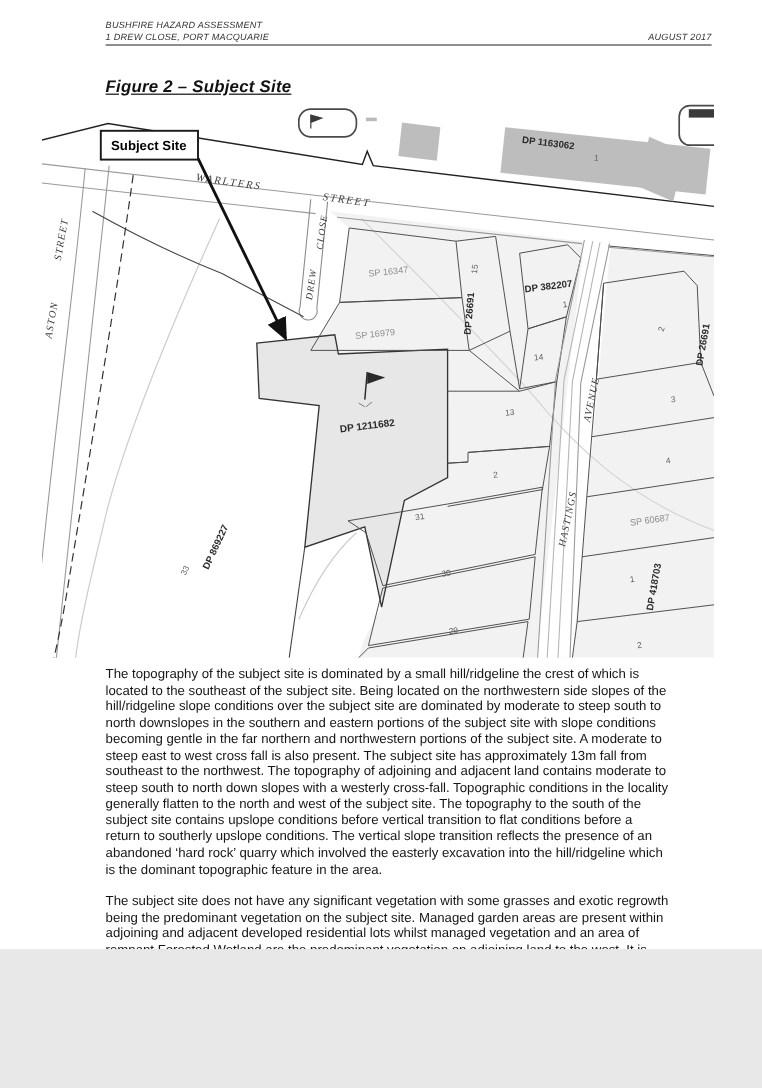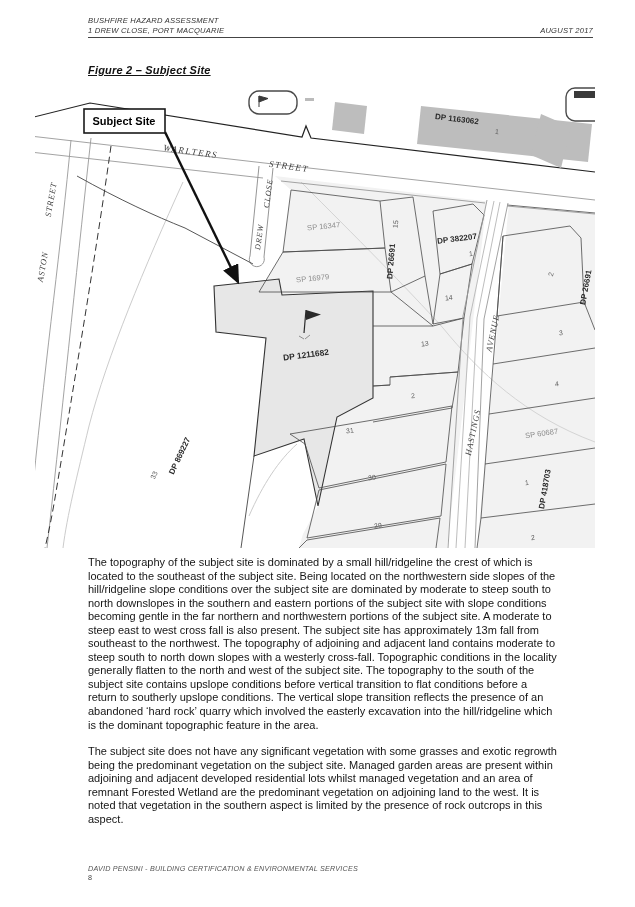--- a/index.html
+++ b/index.html
@@ -1,31 +1,31 @@
 <!DOCTYPE html>
 <html><head>
 <meta charset="utf-8">
 <style>
   html,body{margin:0;padding:0;background:#e8e8e8;}
   .page{
-    position:relative;width:635px;height:907px;background:#ffffff;
+    position:relative;width:635px;height:791px;background:#ffffff;
     margin:0 auto;font-family:"Liberation Sans",sans-serif;color:#1a1a1a;
     overflow:hidden;
   }
   
   .hdr{
     position:absolute;left:88px;top:16px;width:505px;
     border-bottom:1px solid #444;padding-bottom:2px;
     display:flex;justify-content:space-between;align-items:flex-end;
     font-style:italic;font-size:7.6px;line-height:9.5px;color:#333;
     letter-spacing:.2px;
   }
   .figcap{
     position:absolute;left:88px;top:64px;
-    font-size:11px;font-weight:bold;font-style:italic;
+    font-size:14px;font-weight:bold;font-style:italic;
     text-decoration:underline;color:#111;letter-spacing:.2px;
   }
   
   .mapwrap{position:absolute;left:35px;top:86px;width:560px;height:464px;}
   svg text{font-family:"Liberation Sans",sans-serif;}
   .street-lbl{font-family:"Liberation Serif",serif;font-style:italic;fill:#3c3c3c;}
   .lot-gray{fill:#8d8d8d;}
   .lot-num{fill:#5f5f5f;}
   .dp-bold{fill:#2a2a2a;font-weight:bold;}
   

